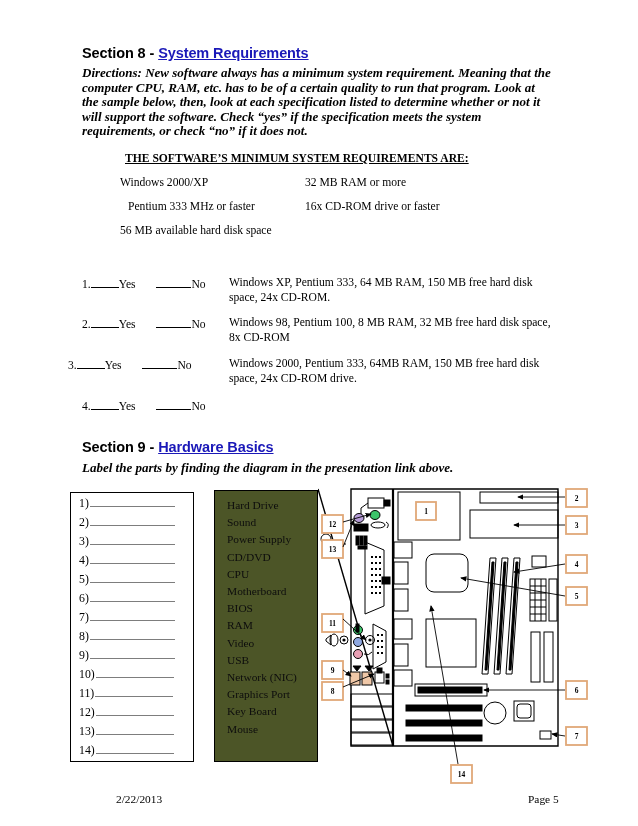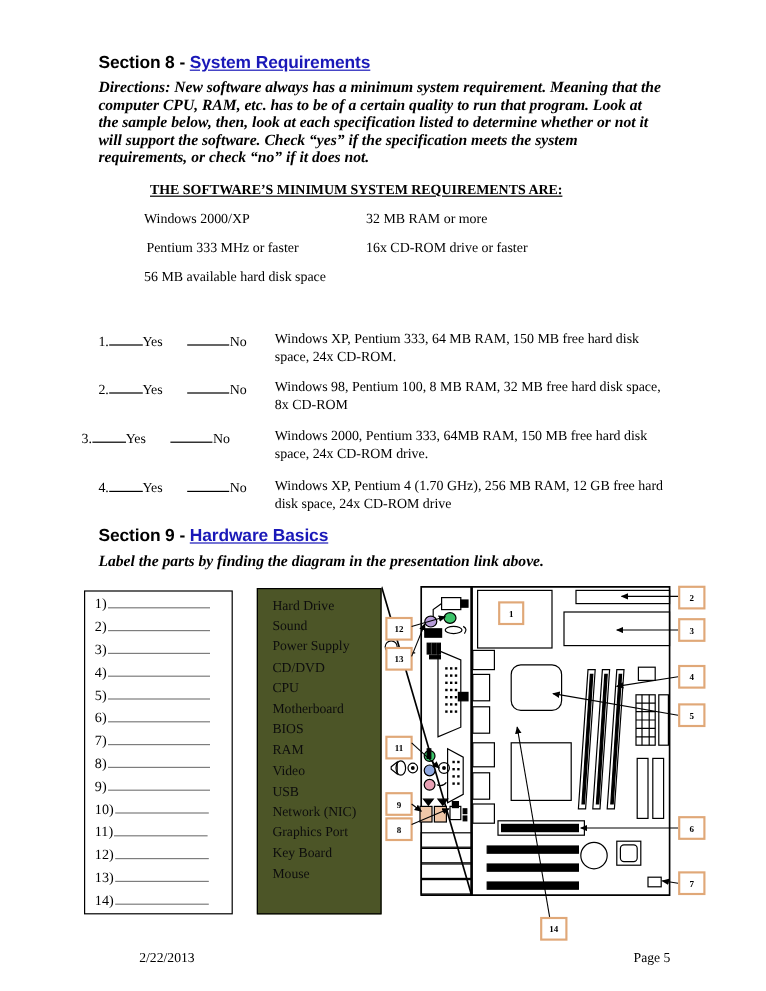--- a/index.html
+++ b/index.html
@@ -145,21 +145,21 @@
     <span>Section 8 - </span><span class="lnk">System Requirements</span>
   </div>
 
   <div class="directions" style="left:82px; top:66px; width:472px;">Directions:  New software always has a minimum system requirement.  Meaning that the computer CPU, RAM, etc. has to be of a certain quality to run that program.  Look at the sample below, then, look at each specification listed to determine whether or not it will support the software.  Check “yes” if the specification meets the system requirements, or check “no” if it does not.</div>
 
   <div class="center-head" style="left:125px; top:152px;">THE SOFTWARE’S MINIMUM SYSTEM REQUIREMENTS ARE:</div>
 
   <div class="spec-line" style="left:120px; top:176px;">Windows 2000/XP</div>
   <div class="spec-line" style="left:305px; top:176px;text-align:right;">32 MB RAM or more</div>
 
-  <div class="spec-line" style="left:122px; top:200px;">Pentium 333 MHz or faster</div>
+  <div class="spec-line" style="left:128px; top:200px;">Pentium 333 MHz or faster</div>
   <div class="spec-line" style="left:305px; top:200px;">16x CD-ROM drive or faster</div>
 
   <div class="spec-line" style="left:120px; top:224px;">56 MB available hard disk space</div>
 
 
   <div class="q-num" style="left:82px; top:276px;">
     <span>1.</span><span class="q-blank" style="width:28px;"></span><span>Yes</span>
     <span style="display:inline-block;width:18px;"></span><span class="q-blank" style="width:35px;"></span><span>No</span>
   </div>
   <div class="q-text" style="left:229px; top:276px;">Windows XP, Pentium 333, 64 MB RAM, 150 MB free hard disk space, 24x CD-ROM.</div>
@@ -173,21 +173,20 @@
   <div class="q-num" style="left:68px; top:357px;">
     <span>3.</span><span class="q-blank" style="width:28px;"></span><span>Yes</span>
     <span style="display:inline-block;width:18px;"></span><span class="q-blank" style="width:35px;"></span><span>No</span>
   </div>
   <div class="q-text" style="left:229px; top:357px;">Windows 2000, Pentium 333, 64MB RAM, 150 MB free hard disk space, 24x CD-ROM drive.</div>
 
   <div class="q-num" style="left:82px; top:398px;">
     <span>4.</span><span class="q-blank" style="width:28px;"></span><span>Yes</span>
     <span style="display:inline-block;width:18px;"></span><span class="q-blank" style="width:35px;"></span><span>No</span>
   </div>
-  <div class="q-text" style="left:229px; top:398px;">Windows XP, Pentium 4 (1.70 GHz), 256 MB RAM, 12 GB free hard disk space, 24x CD-ROM drive</div>
 
   <div class="section-head" style="left:82px; top:439px;">
     <span>Section 9 - </span><span class="lnk">Hardware Basics</span>
   </div>
 
   <div class="directions" style="left:82px; top:461px; width:430px;">Label the parts by finding the diagram in the presentation link above.</div>
 
   <div class="blanks-box" style="left:70px; top:492px; width:124px; height:270px;">
     <div class="blank-row" style="top:3px;"><span class="n">1)</span><span class="ln" style="width:85px;"></span></div>
     <div class="blank-row" style="top:22px;"><span class="n">2)</span><span class="ln" style="width:85px;"></span></div>

